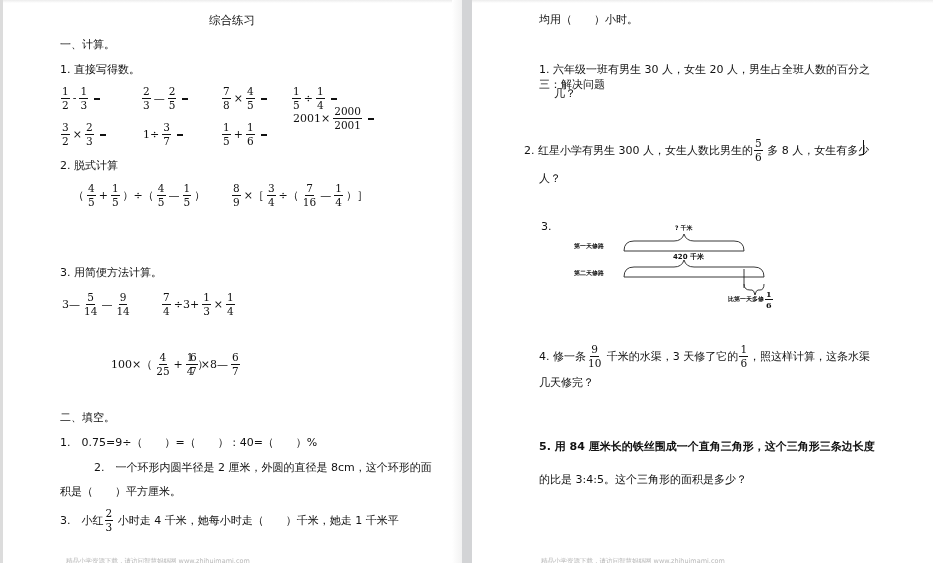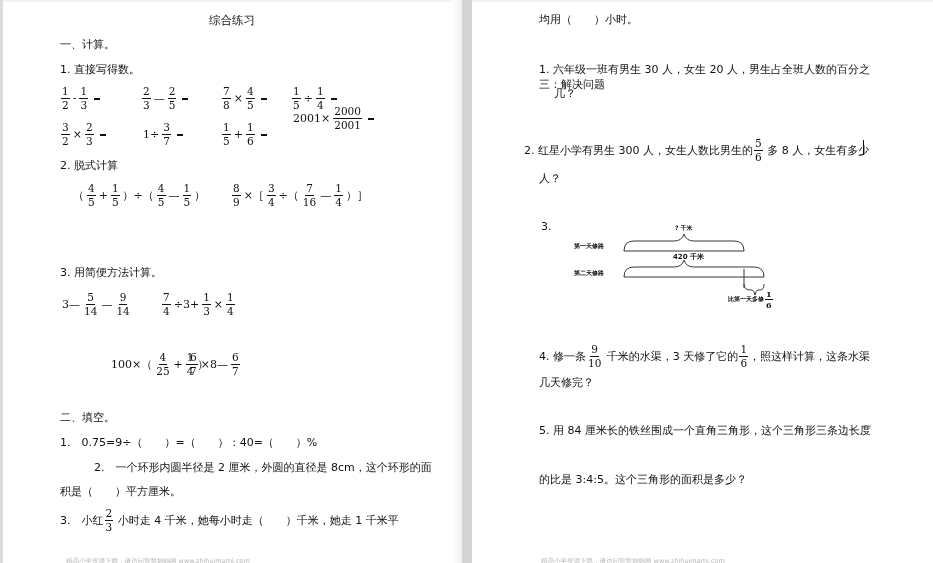--- a/index.html
+++ b/index.html
@@ -248,17 +248,17 @@
     <span>4. 修一条</span><span class="frac">
         <span class="num">9</span>
         <span class="den">10</span>
       </span><span> 千米的水渠，3 天修了它的</span><span class="frac">
         <span class="num">1</span>
         <span class="den">6</span>
       </span><span>，照这样计算，这条水渠</span>
   </div>
   <div class="abs" style="left:67px; top:376px;">几天修完？</div>
 
-  <div class="abs" style="left:67px; top:424px;">5. 用 84 厘米长的铁丝围成一个直角三角形，这个三角形三条边长度</div>
+  <div class="abs" style="left:67px; top:440px;font-weight:bold;">5. 用 84 厘米长的铁丝围成一个直角三角形，这个三角形三条边长度</div>
   <div class="abs" style="left:67px; top:473px;">的比是 3:4:5。这个三角形的面积是多少？</div>
 
   <div class="footer" style="left:69px; top:557px;">精品小学资源下载，请访问智慧妈妈网 www.zhihuimami.com</div>
 </div>
 
 </body></html>

